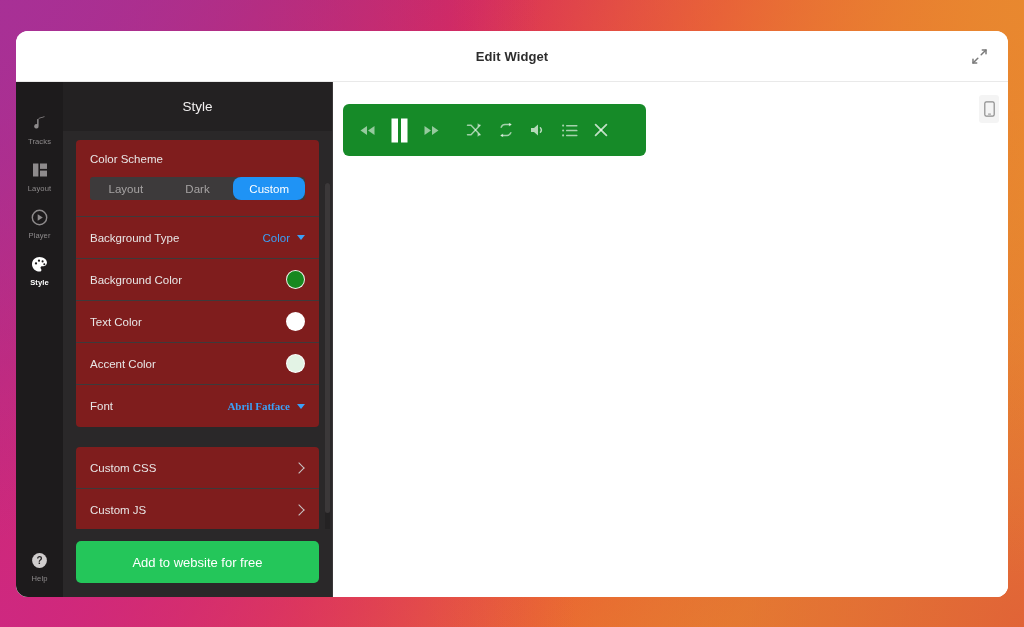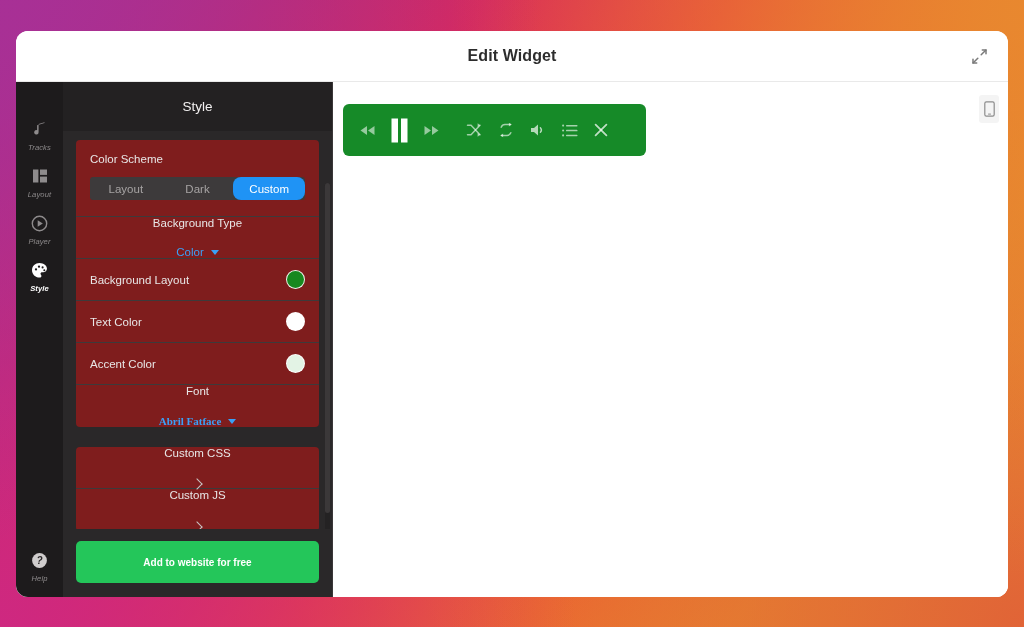--- a/index.html
+++ b/index.html
@@ -55,21 +55,21 @@
     height: 51px;
     min-height: 51px;
     background: #ffffff;
     border-bottom: 1px solid #e9e9e9;
     display: flex;
     align-items: center;
     justify-content: center;
     position: relative;
   }
   .app-header .title {
-    font-size: 16px;
+    font-size: 13px;
     font-weight: bold;
     color: #2d2d2d;
     letter-spacing: 0.1px;
   }
   .expand-btn {
     position: absolute;
     right: 16px;
     top: 50%;
     transform: translateY(-50%);
     width: 26px; height: 26px;
@@ -87,23 +87,22 @@
   }
 
   
   .rail {
     width: 47px;
     min-width: 47px;
     background: #1d1b1c;
     display: flex;
     flex-direction: column;
     align-items: flex-end;
-    padding-top: 29px;
+    padding-top: 23px;
     padding-bottom: 10px;
-    font-style: italic;
   }
   .rail-item {
     width: 47px;
     padding: 8px 0 6px 0;
     display: flex;
     flex-direction: column;
     align-items: center;
     gap: 4px;
     cursor: pointer;
     color: #8e8b8c;
@@ -159,21 +158,21 @@
     height: 42px;
     padding: 0 14px;
     display: flex;
     align-items: center;
     justify-content: space-between;
     border-bottom: 1px solid #3d3a3b;
     color: #e8e6e6;
     font-size: 11.5px;
   }
   .row:last-child { border-bottom: none; }
-  .row.clickable { cursor: pointer; flex-direction: column; }
+  .row.clickable { cursor: pointer; }
 
   .row-label { color: #e8e6e6; font-size: 11.5px; }
 
   .row-tall {
     height: auto;
     padding: 13px 14px 16px 14px;
     display: block;
     border-bottom: 1px solid #3d3a3b;
   }
   .row-tall .row-label { display: block; margin-bottom: 12px; }
@@ -263,22 +262,22 @@
     padding: 12px 13px 14px 13px;
     background: #2a2829;
   }
   .cta {
     width: 100%;
     height: 42px;
     background: #24c65a;
     border: none;
     border-radius: 5px;
     color: #ffffff;
-    font-size: 10px;
-    font-weight: bold;
+    font-size: 13px;
+    font-weight: normal;
     cursor: pointer;
   }
 
   
   .canvas {
     flex: 1;
     background: #ffffff;
     position: relative;
     padding: 22px 0 0 10px;
   }
@@ -414,21 +413,21 @@
 
           <div class="row clickable">
             <span class="row-label">Background Type</span>
             <span class="value-link">
               <span>Color</span>
               <span class="caret"></span>
             </span>
           </div>
 
           <div class="row">
-            <span class="row-label">Background Layout</span>
+            <span class="row-label">Background Color</span>
             <span class="swatch" style="background:#18881f"></span>
           </div>
 
           <div class="row">
             <span class="row-label">Text Color</span>
             <span class="swatch" style="background:#ffffff"></span>
           </div>
 
           <div class="row">
             <span class="row-label">Accent Color</span>

